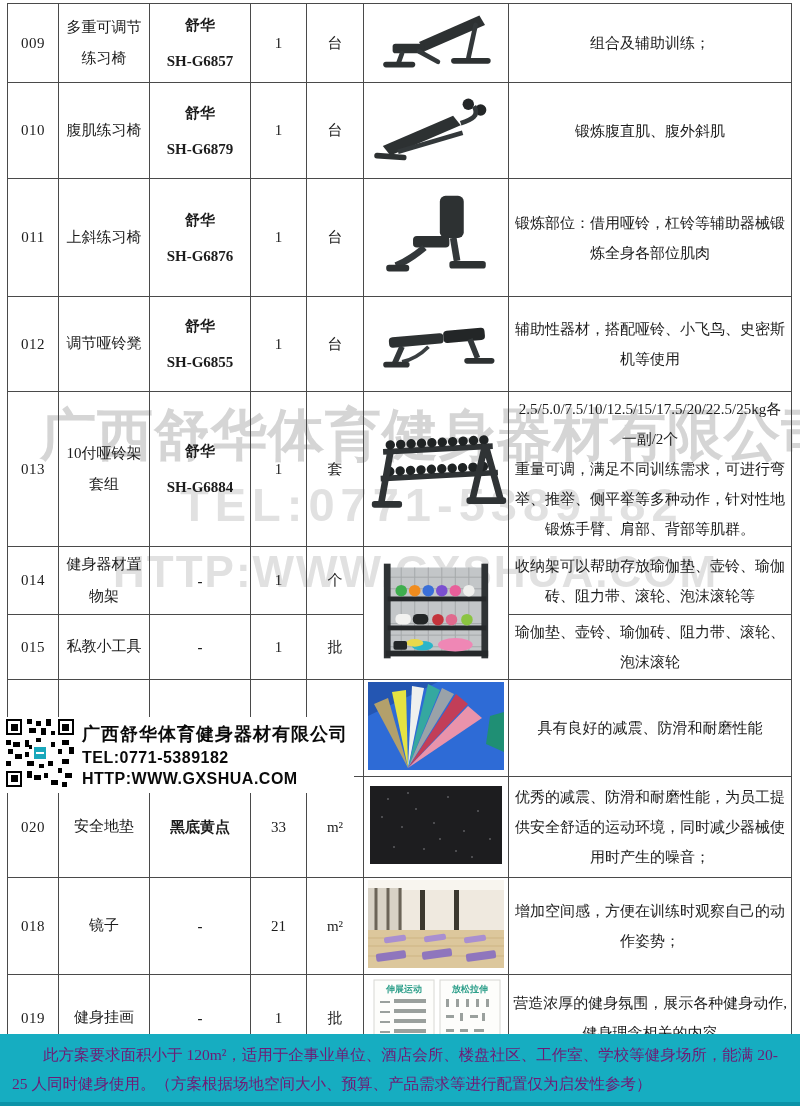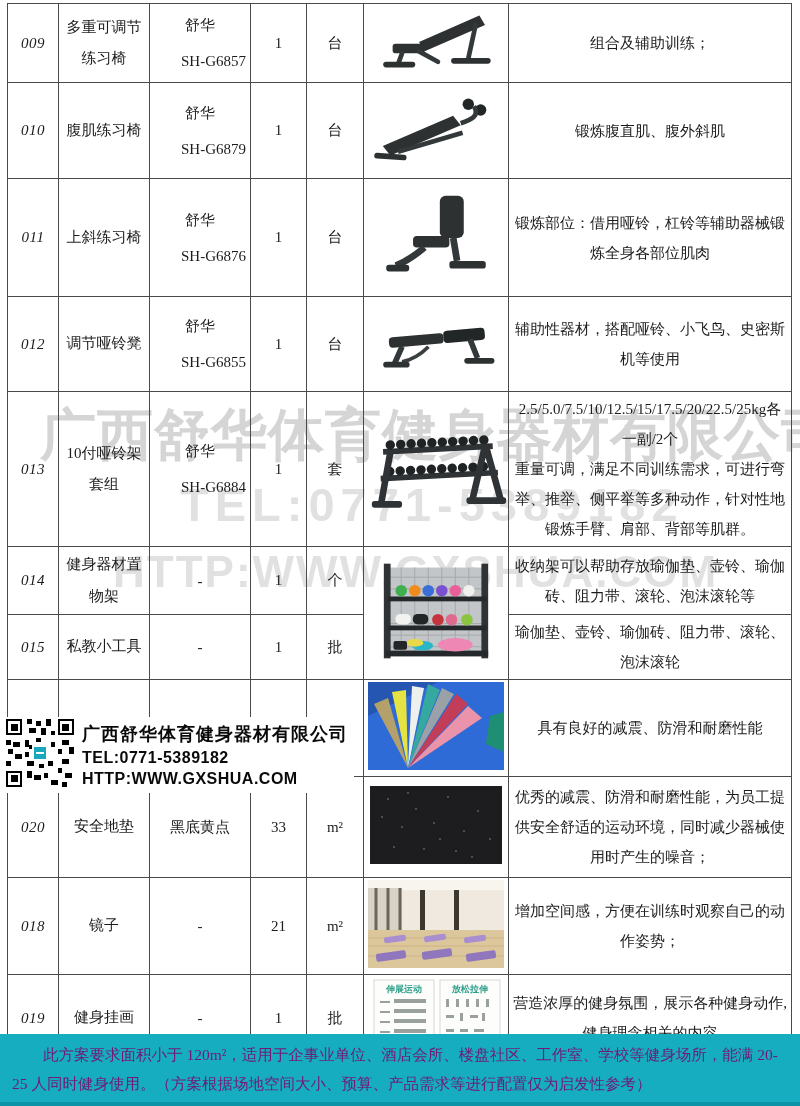--- a/index.html
+++ b/index.html
@@ -9,24 +9,24 @@
   .wm{position:absolute;z-index:1;white-space:nowrap;font-family:"Liberation Sans","DejaVu Sans",sans-serif;
       font-weight:700;pointer-events:none;}
   .wm1{left:40px;top:398px;font-size:56px;letter-spacing:1px;color:#c7c7c7;opacity:.75;}
   .wm2{left:180px;top:477px;font-size:47px;letter-spacing:6px;color:#dadada;opacity:.8;}
   .wm3{left:113px;top:547px;font-size:44px;letter-spacing:2px;color:#dadada;opacity:.8;}
   
   table.spec{position:absolute;left:7px;top:3px;z-index:2;border-collapse:collapse;table-layout:fixed;
              width:784px;background:transparent;}
   table.spec td{border:1px solid #4a4a4a;font-size:15px;vertical-align:middle;overflow:hidden;
                 padding:2px 4px;text-align:center;background:transparent;}
-  td.c-no{letter-spacing:.5px;font-style:italic;}
+  td.c-no{letter-spacing:.5px;}
   td.c-name{line-height:2.1;padding:2px 6px;margin-left:10px;}
-  td.c-brand{line-height:2.4;}
-  td.c-brand .model{font-family:"Liberation Serif",serif;text-align:right;}
+  td.c-brand{line-height:2.4;font-weight:bold;}
+  td.c-brand .model{font-family:"Liberation Serif",serif;}
   td.c-desc{text-align:left;line-height:2.0;padding:4px 8px 4px 9px;word-break:break-all;
             white-space:pre-line;}
   td.v-top{vertical-align:top;}
   td.c-img{padding:0;text-align:center;margin-top:48px;}
   
   .contact{position:absolute;left:4px;top:717px;z-index:4;display:flex;align-items:center;gap:8px;
            background:#fff;padding:2px 6px 2px 2px;}
   .contact .txt{font-family:"Liberation Sans","DejaVu Sans",sans-serif;font-weight:700;color:#0a0a0a;}
   .contact .l1{font-size:18px;letter-spacing:1px;}
   .contact .l2,.contact .l3{font-size:16px;margin-top:3px;letter-spacing:.5px;}

